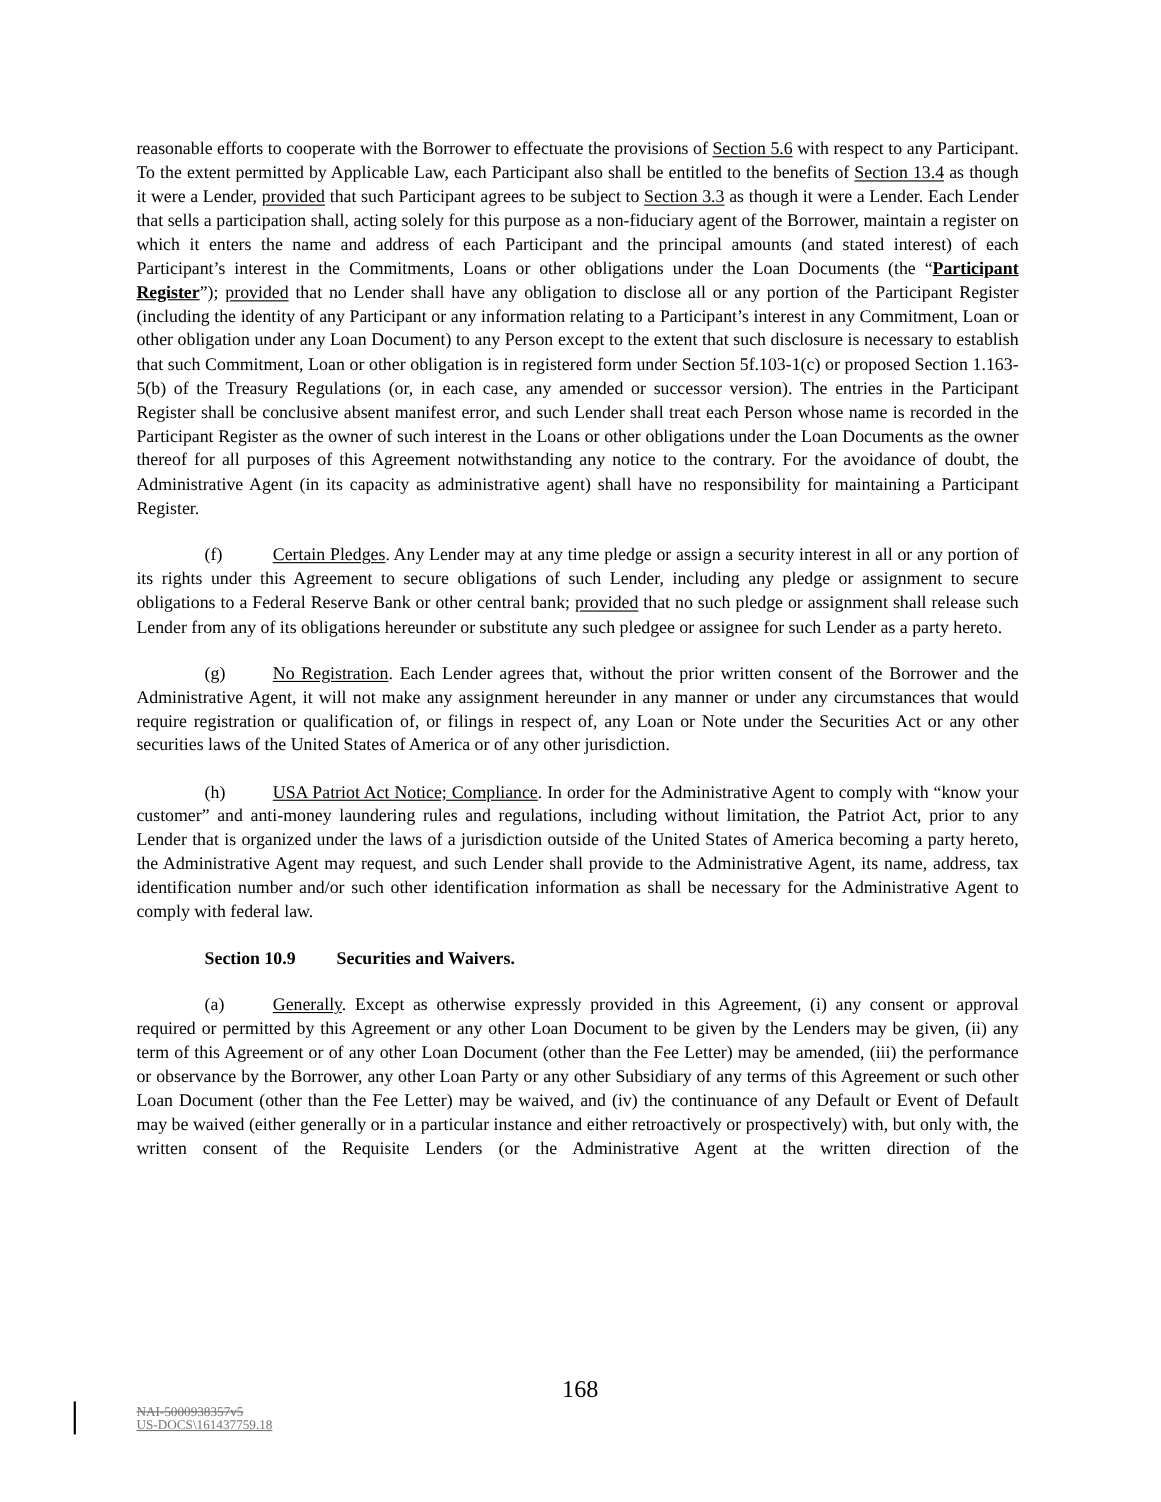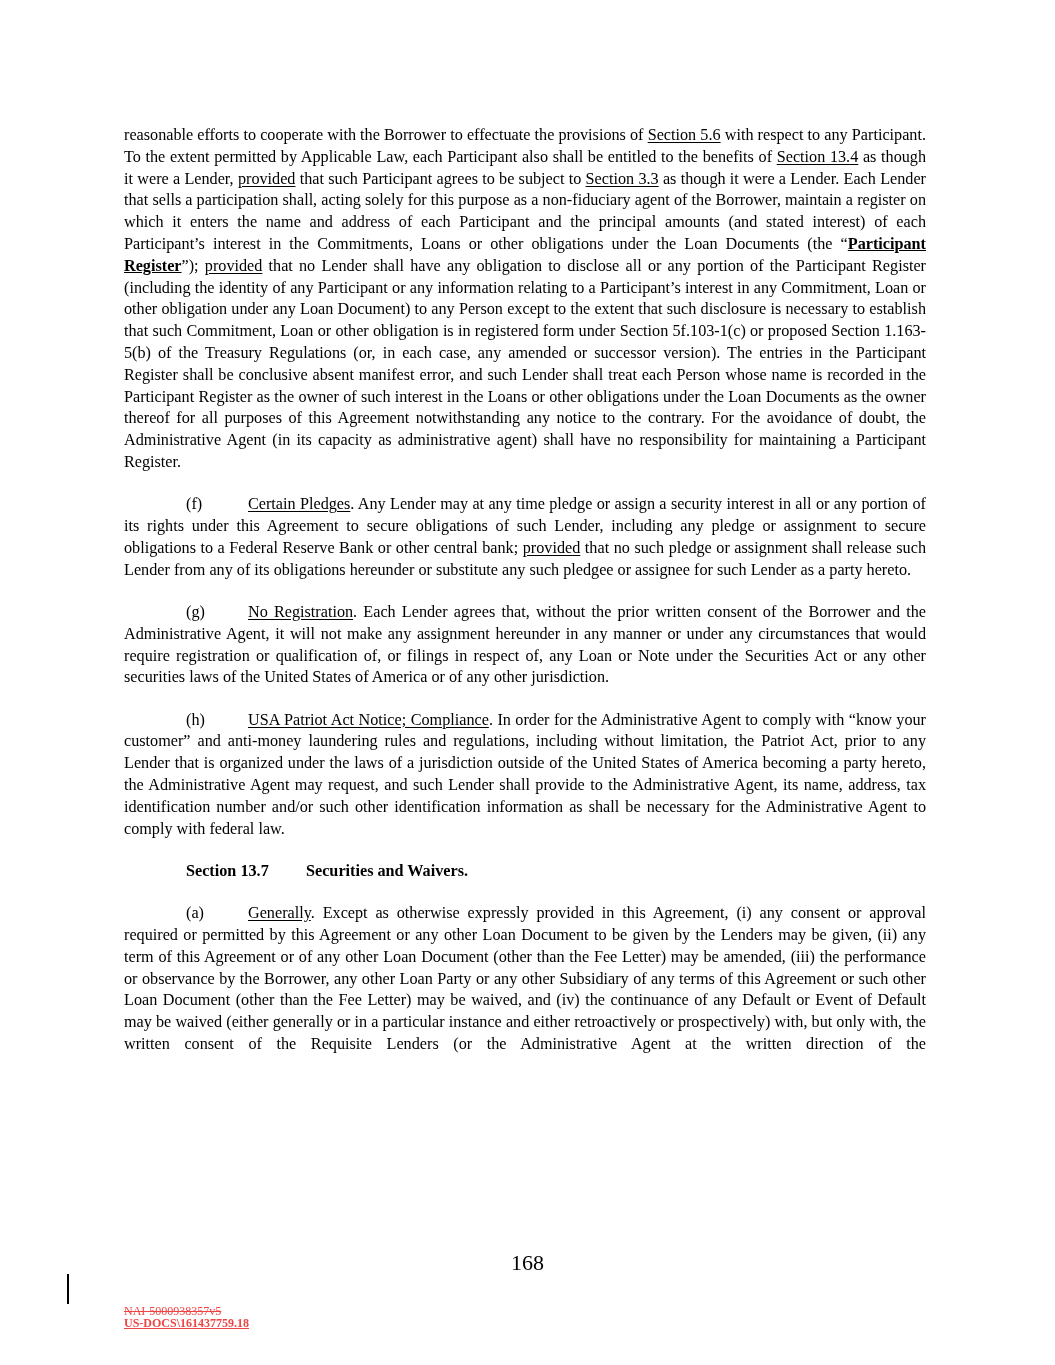--- a/index.html
+++ b/index.html
@@ -51,38 +51,38 @@
       height: 30px;
       background: #000;
     }
     .footer-ids {
       position: absolute;
       left: 124px;
       top: 1277px;
       font-size: 12px;
       line-height: 12px;
     }
-    .deleted-id { color: #ef4444; text-decoration: line-through; margin-top: 28px; }
-    .inserted-id { color: #ef4444; text-decoration: underline; font-weight: bold; }
+    .deleted-id { color: #737373; text-decoration: line-through; }
+    .inserted-id { color: #737373; text-decoration: underline; }
   </style>
 </head>
 <body>
 
 <div class="page">
 
   <p class="para"><span>reasonable efforts to cooperate with the Borrower to effectuate the provisions of </span><u>Section 5.6</u><span> with respect to any Participant.  To the extent permitted by Applicable Law, each Participant also shall be entitled to the benefits of </span><u>Section 13.4</u><span> as though it were a Lender, </span><u>provided</u><span> that such Participant agrees to be subject to </span><u>Section 3.3</u><span> as though it were a Lender.  Each Lender that sells a participation shall, acting solely for this purpose as a non-fiduciary agent of the Borrower, maintain a register on which it enters the name and address of each Participant and the principal amounts (and stated interest) of each Participant’s interest in the Commitments, Loans or other obligations under the Loan Documents (the “</span><span class="defterm">Participant Register</span><span>”); </span><u>provided</u><span> that no Lender shall have any obligation to disclose all or any portion of the Participant Register (including the identity of any Participant or any information relating to a Participant’s interest in any Commitment, Loan or other obligation under any Loan Document) to any Person except to the extent that such disclosure is necessary to establish that such Commitment, Loan or other obligation is in registered form under Section 5f.103-1(c) or proposed Section 1.163-5(b) of the Treasury Regulations (or, in each case, any amended or successor version).  The entries in the Participant Register shall be conclusive absent manifest error, and such Lender shall treat each Person whose name is recorded in the Participant Register as the owner of such interest in the Loans or other obligations under the Loan Documents as the owner thereof for all purposes of this Agreement notwithstanding any notice to the contrary.  For the avoidance of doubt, the Administrative Agent (in its capacity as administrative agent) shall have no responsibility for maintaining a Participant Register.</span></p>
 
 
   <p class="para indent"><span class="lbl">(f)</span><u>Certain Pledges</u><span>.  Any Lender may at any time pledge or assign a security interest in all or any portion of its rights under this Agreement to secure obligations of such Lender, including any pledge or assignment to secure obligations to a Federal Reserve Bank or other central bank; </span><u>provided</u><span> that no such pledge or assignment shall release such Lender from any of its obligations hereunder or substitute any such pledgee or assignee for such Lender as a party hereto.</span></p>
 
   <p class="para indent"><span class="lbl">(g)</span><u>No Registration</u><span>.  Each Lender agrees that, without the prior written consent of the Borrower and the Administrative Agent, it will not make any assignment hereunder in any manner or under any circumstances that would require registration or qualification of, or filings in respect of, any Loan or Note under the Securities Act or any other securities laws of the United States of America or of any other jurisdiction.</span></p>
 
   <p class="para indent"><span class="lbl">(h)</span><u>USA Patriot Act Notice; Compliance</u><span>.  In order for the Administrative Agent to comply with “know your customer” and anti-money laundering rules and regulations, including without limitation, the Patriot Act, prior to any Lender that is organized under the laws of a jurisdiction outside of the United States of America becoming a party hereto, the Administrative Agent may request, and such Lender shall provide to the Administrative Agent, its name, address, tax identification number and/or such other identification information as shall be necessary for the Administrative Agent to comply with federal law.</span></p>
 
-  <p class="heading"><span class="sec-num">Section 13.7</span><span>Securities and Waivers.</span></p>
+  <p class="heading"><span class="sec-num">Section 10.9</span><span>Securities and Waivers.</span></p>
 
   <p class="indent" style="text-align-last: justify;"><span class="lbl">(a)</span><u>Generally</u><span>.  Except as otherwise expressly provided in this Agreement, (i) any consent or approval required or permitted by this Agreement or any other Loan Document to be given by the Lenders may be given, (ii) any term of this Agreement or of any other Loan Document (other than the Fee Letter) may be amended, (iii) the performance or observance by the Borrower, any other Loan Party or any other Subsidiary of any terms of this Agreement or such other Loan Document (other than the Fee Letter) may be waived, and (iv) the continuance of any Default or Event of Default may be waived (either generally or in a particular instance and either retroactively or prospectively) with, but only with, the written consent of the Requisite Lenders (or the Administrative Agent at the written direction of the</span></p>
 
 </div>
 
 <div class="page-number">168</div>
 
 <div class="changebar"></div>
 
 <div class="footer-ids">

